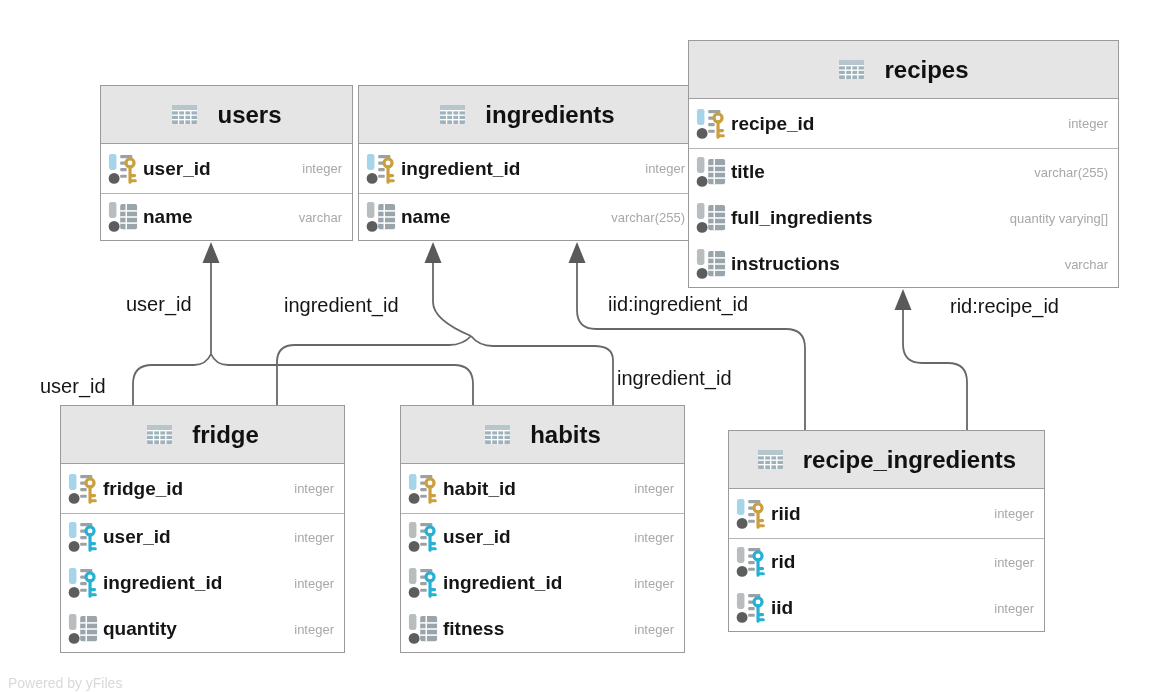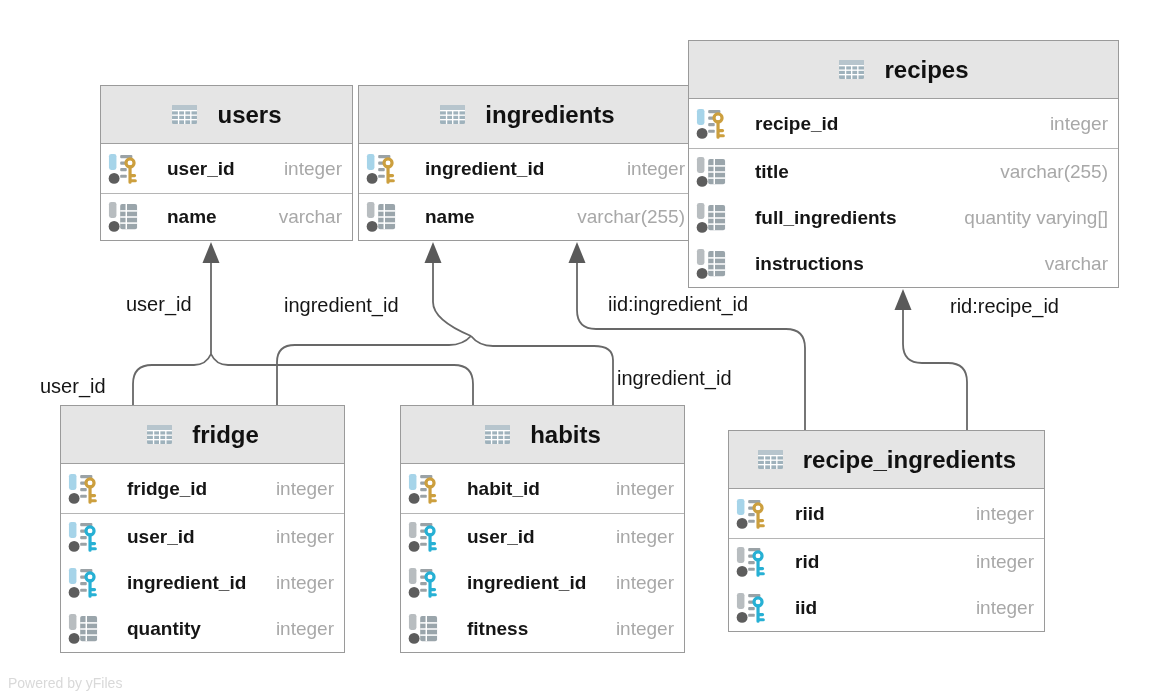--- a/index.html
+++ b/index.html
@@ -15,24 +15,24 @@
   .table{position:absolute;z-index:2;background:#fff;border:1px solid #9a9a9a;box-sizing:border-box;}
   .t0{left:100px;top:85px;width:253px;}
   .t1{left:358px;top:85px;width:338px;}
   .t2{left:688px;top:40px;width:431px;}
   .t3{left:60px;top:405px;width:285px;}
   .t4{left:400px;top:405px;width:285px;}
   .t5{left:728px;top:430px;width:317px;}
   .hdr{height:57px;background:#e5e5e5;border-bottom:1px solid #9f9f9f;
        display:flex;align-items:center;justify-content:center;gap:19px;}
   .ttl{font-size:24px;font-weight:bold;color:#111;}
-  .row{height:46px;display:flex;align-items:center;padding:0 10px 0 7px;background:#fff;gap:24px;}
+  .row{height:46px;display:flex;align-items:center;padding:0 10px 0 7px;background:#fff;}
   .row.pk{height:49px;border-bottom:1px solid #b5b5b5;}
   .cname{font-size:19px;font-weight:bold;color:#151515;margin-left:5px;white-space:nowrap;}
-  .ctype{font-size:19px;color:#a8a8a8;margin-left:auto;white-space:nowrap;}
+  .ctype{font-size:13px;color:#a8a8a8;margin-left:auto;white-space:nowrap;}
   .tic{width:27px;height:23px;flex:0 0 auto;}
   .cic{width:30px;height:32px;flex:0 0 auto;}
   
   .elabel{position:absolute;z-index:3;font-size:20px;color:#151515;white-space:nowrap;}
   .lab0{left:40px;top:375px;}
   .lab1{left:126px;top:293px;}
   .lab2{left:284px;top:294px;}
   .lab3{left:617px;top:367px;}
   .lab4{left:608px;top:293px;}
   .lab5{left:907px;top:295px;margin-left:43px;}

